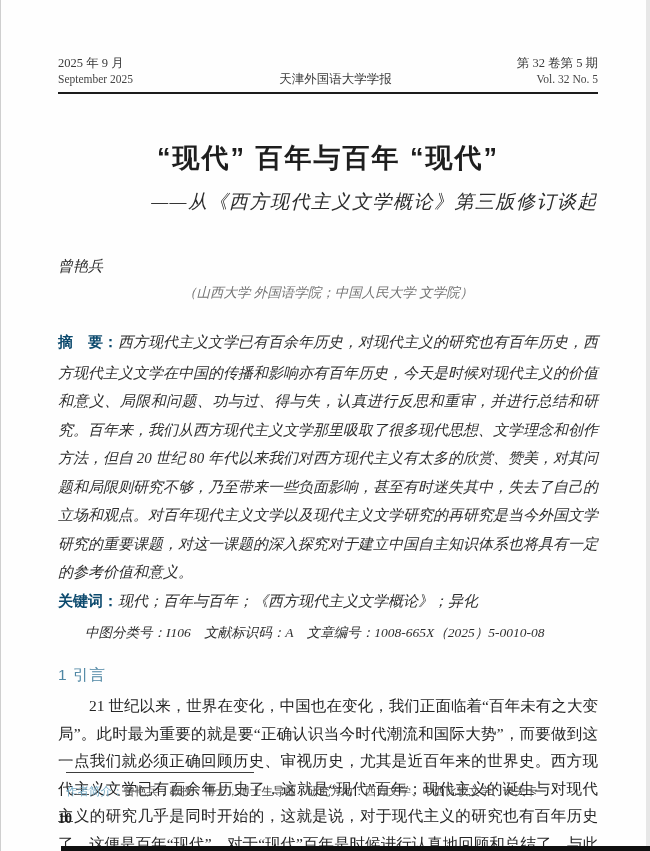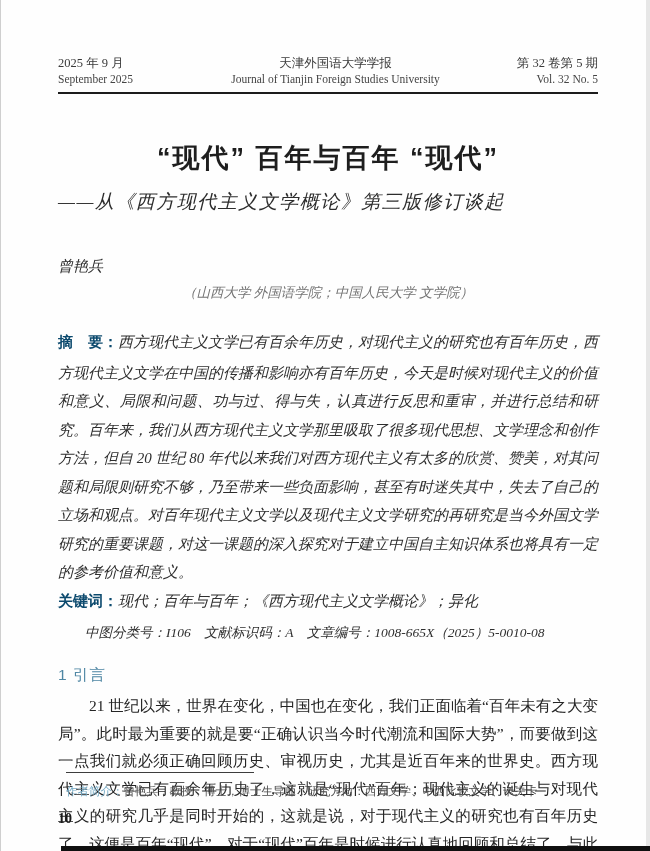--- a/index.html
+++ b/index.html
@@ -33,21 +33,21 @@
   .mh-center{ text-align: center; flex: 1; }
   .mh-right { text-align: right; min-width: 120px; }
   .masthead-rule { border: 0; border-top: 2px solid #1c1c1c; margin: 5px 0 0 0; }
   
   .article-title {
     margin: 46px 0 0 0; text-align: center;
     font-family: Liberation Sans, sans-serif;
     font-size: 27px; font-weight: 700; letter-spacing: 2px; color: #1e1e1e;
   }
   .article-subtitle {
-    margin: 13px 0 0 0; text-align: left;
+    margin: 13px 0 0 0; text-align: right;
     font-size: 19px; font-weight: 400; font-style: italic;
     letter-spacing: 1.5px; color: #2c2c2c;
   }
   .author { margin-top: 42px; text-align: left; font-size: 15px; font-style: italic; color: #2c2c2c; }
   .affiliation { margin-top: 8px; text-align: center; font-size: 13.5px; font-style: italic; color: #737373; }
   
   .abstract {
     margin: 26px 0 0 0; font-size: 15px; line-height: 28.5px;
     text-align: justify; font-style: italic; color: #2e2e2e;
   }
@@ -82,21 +82,20 @@
 
 <div class="page">
 
   <header class="masthead">
     <div class="mh-left">
       <div class="cn">2025 年 9 月</div>
       <div class="en">September 2025</div>
     </div>
     <div class="mh-center">
       <div class="cn">天津外国语大学学报</div>
-      <div class="en">Journal of Tianjin Foreign Studies University</div>
     </div>
     <div class="mh-right">
       <div class="cn">第 32 卷第 5 期</div>
       <div class="en">Vol. 32 No. 5</div>
     </div>
   </header>
   <hr class="masthead-rule">
 
   <h1 class="article-title">“现代” 百年与百年 “现代”</h1>
   <h2 class="article-subtitle">——从《西方现代主义文学概论》第三版修订谈起</h2>

